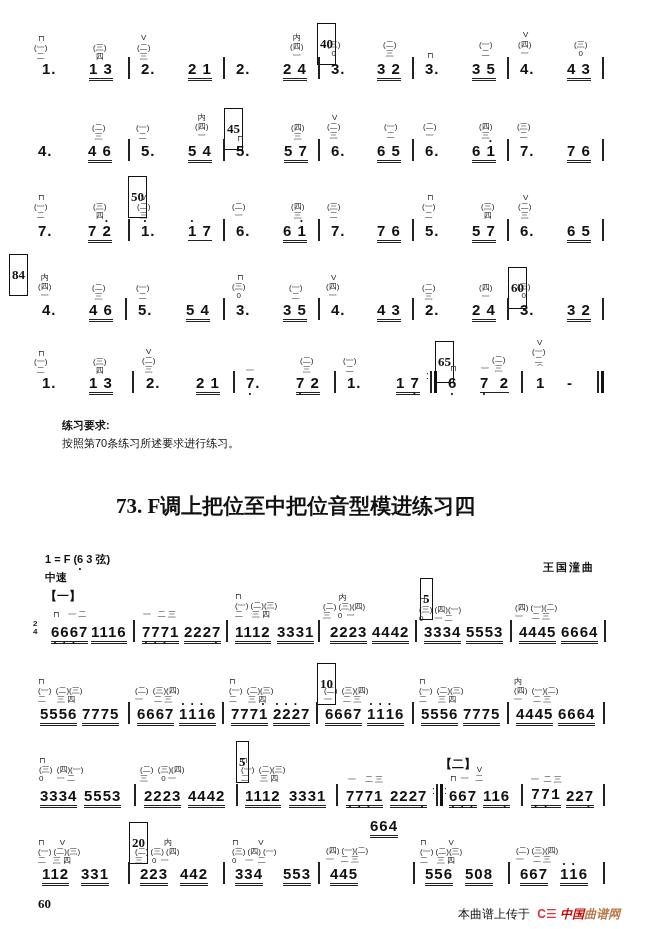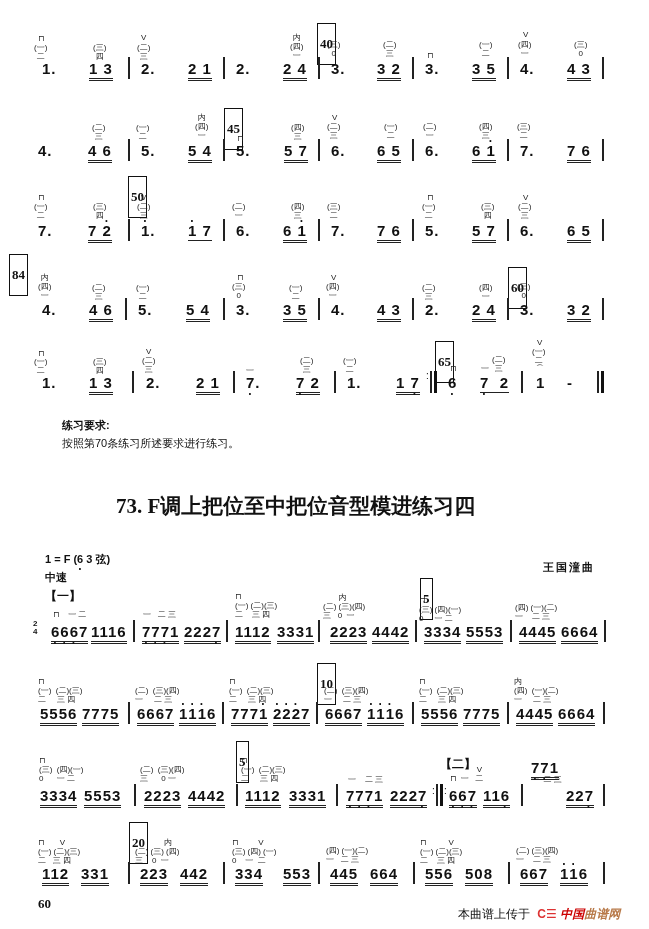--- a/index.html
+++ b/index.html
@@ -308,21 +308,21 @@
     <span class="note u2" style="left:289px;top:788px;">3331</span>
     <div class="bar" style="left:336px;top:784px;height:22px;"></div>
     <span class="note u2" style="left:346px;top:788px;"><span class="dot-below">7</span><span class="dot-below">7</span><span class="dot-below">7</span>1</span>
     <span class="note u2" style="left:390px;top:788px;">222<span class="dot-below">7</span></span>
     <div class="abs" style="left:432px;top:785px;font-size:10px;">:</div>
     <div class="dbar" style="left:436px;top:784px;height:22px;"></div>
     <div class="abs" style="left:444px;top:785px;font-size:10px;">:</div>
     <span class="note u2" style="left:449px;top:788px;"><span class="dot-below">6</span><span class="dot-below">6</span><span class="dot-below">7</span></span>
     <span class="note u2" style="left:483px;top:788px;">11<span class="dot-below">6</span></span>
     <div class="bar" style="left:521px;top:784px;height:22px;"></div>
-    <span class="note u2" style="left:531px;top:760px;"><span class="dot-below">7</span><span class="dot-below">7</span>1</span>
+    <span class="note u2" style="left:531px;top:788px;font-family:Liberation Mono, monospace;"><span class="dot-below">7</span><span class="dot-below">7</span>1</span>
     <span class="note u2" style="left:566px;top:788px;">22<span class="dot-below">7</span></span>
     <div class="bar" style="left:603px;top:784px;height:22px;"></div>
   </div>
 
   <div class="row" style="top:0;">
     <div class="num-box" style="left:129px;top:822px;">20</div>
     <div class="fing" style="left:38px;top:838px;">⊓ &nbsp;&nbsp;&nbsp;&nbsp;&nbsp;&nbsp;V<br>(一) (二)(三)<br>二 &nbsp;&nbsp;三 四</div>
     <div class="fing" style="left:135px;top:838px;">&nbsp;&nbsp;&nbsp;&nbsp;&nbsp;&nbsp;&nbsp;&nbsp;&nbsp;&nbsp;&nbsp;&nbsp;&nbsp;内<br>(二) (三) (四)<br>三 &nbsp;&nbsp;&nbsp;0 &nbsp;一</div>
     <div class="fing" style="left:232px;top:838px;">⊓ &nbsp;&nbsp;&nbsp;&nbsp;&nbsp;&nbsp;&nbsp;&nbsp;V<br>(三) (四) (一)<br>0 &nbsp;&nbsp;&nbsp;一 &nbsp;二</div>
     <div class="fing" style="left:326px;top:846px;">(四) (一)(二)<br>一 &nbsp;&nbsp;二 三</div>
@@ -332,21 +332,21 @@
     <span class="note u2" style="left:42px;top:866px;">112</span>
     <span class="note u2" style="left:81px;top:866px;">331</span>
     <div class="bar" style="left:128px;top:862px;height:22px;"></div>
     <span class="note u2" style="left:140px;top:866px;">223</span>
     <span class="note u2" style="left:180px;top:866px;">442</span>
     <div class="bar" style="left:223px;top:862px;height:22px;"></div>
     <span class="note u2" style="left:235px;top:866px;">334</span>
     <span class="note u2" style="left:283px;top:866px;">553</span>
     <div class="bar" style="left:318px;top:862px;height:22px;"></div>
     <span class="note u2" style="left:330px;top:866px;">445</span>
-    <span class="note u2" style="left:370px;top:866px;">664</span>
+    <span class="note u2" style="left:370px;top:818px;">664</span>
     <div class="bar" style="left:413px;top:862px;height:22px;"></div>
     <span class="note u2" style="left:425px;top:866px;">556</span>
     <span class="note u2" style="left:465px;top:866px;">508</span>
     <div class="bar" style="left:508px;top:862px;height:22px;"></div>
     <span class="note u2" style="left:520px;top:866px;">667</span>
     <span class="note u2" style="left:560px;top:866px;"><span class="dot-above">1</span><span class="dot-above">1</span>6</span>
     <div class="bar" style="left:603px;top:862px;height:22px;"></div>
   </div>
 </div>
 

